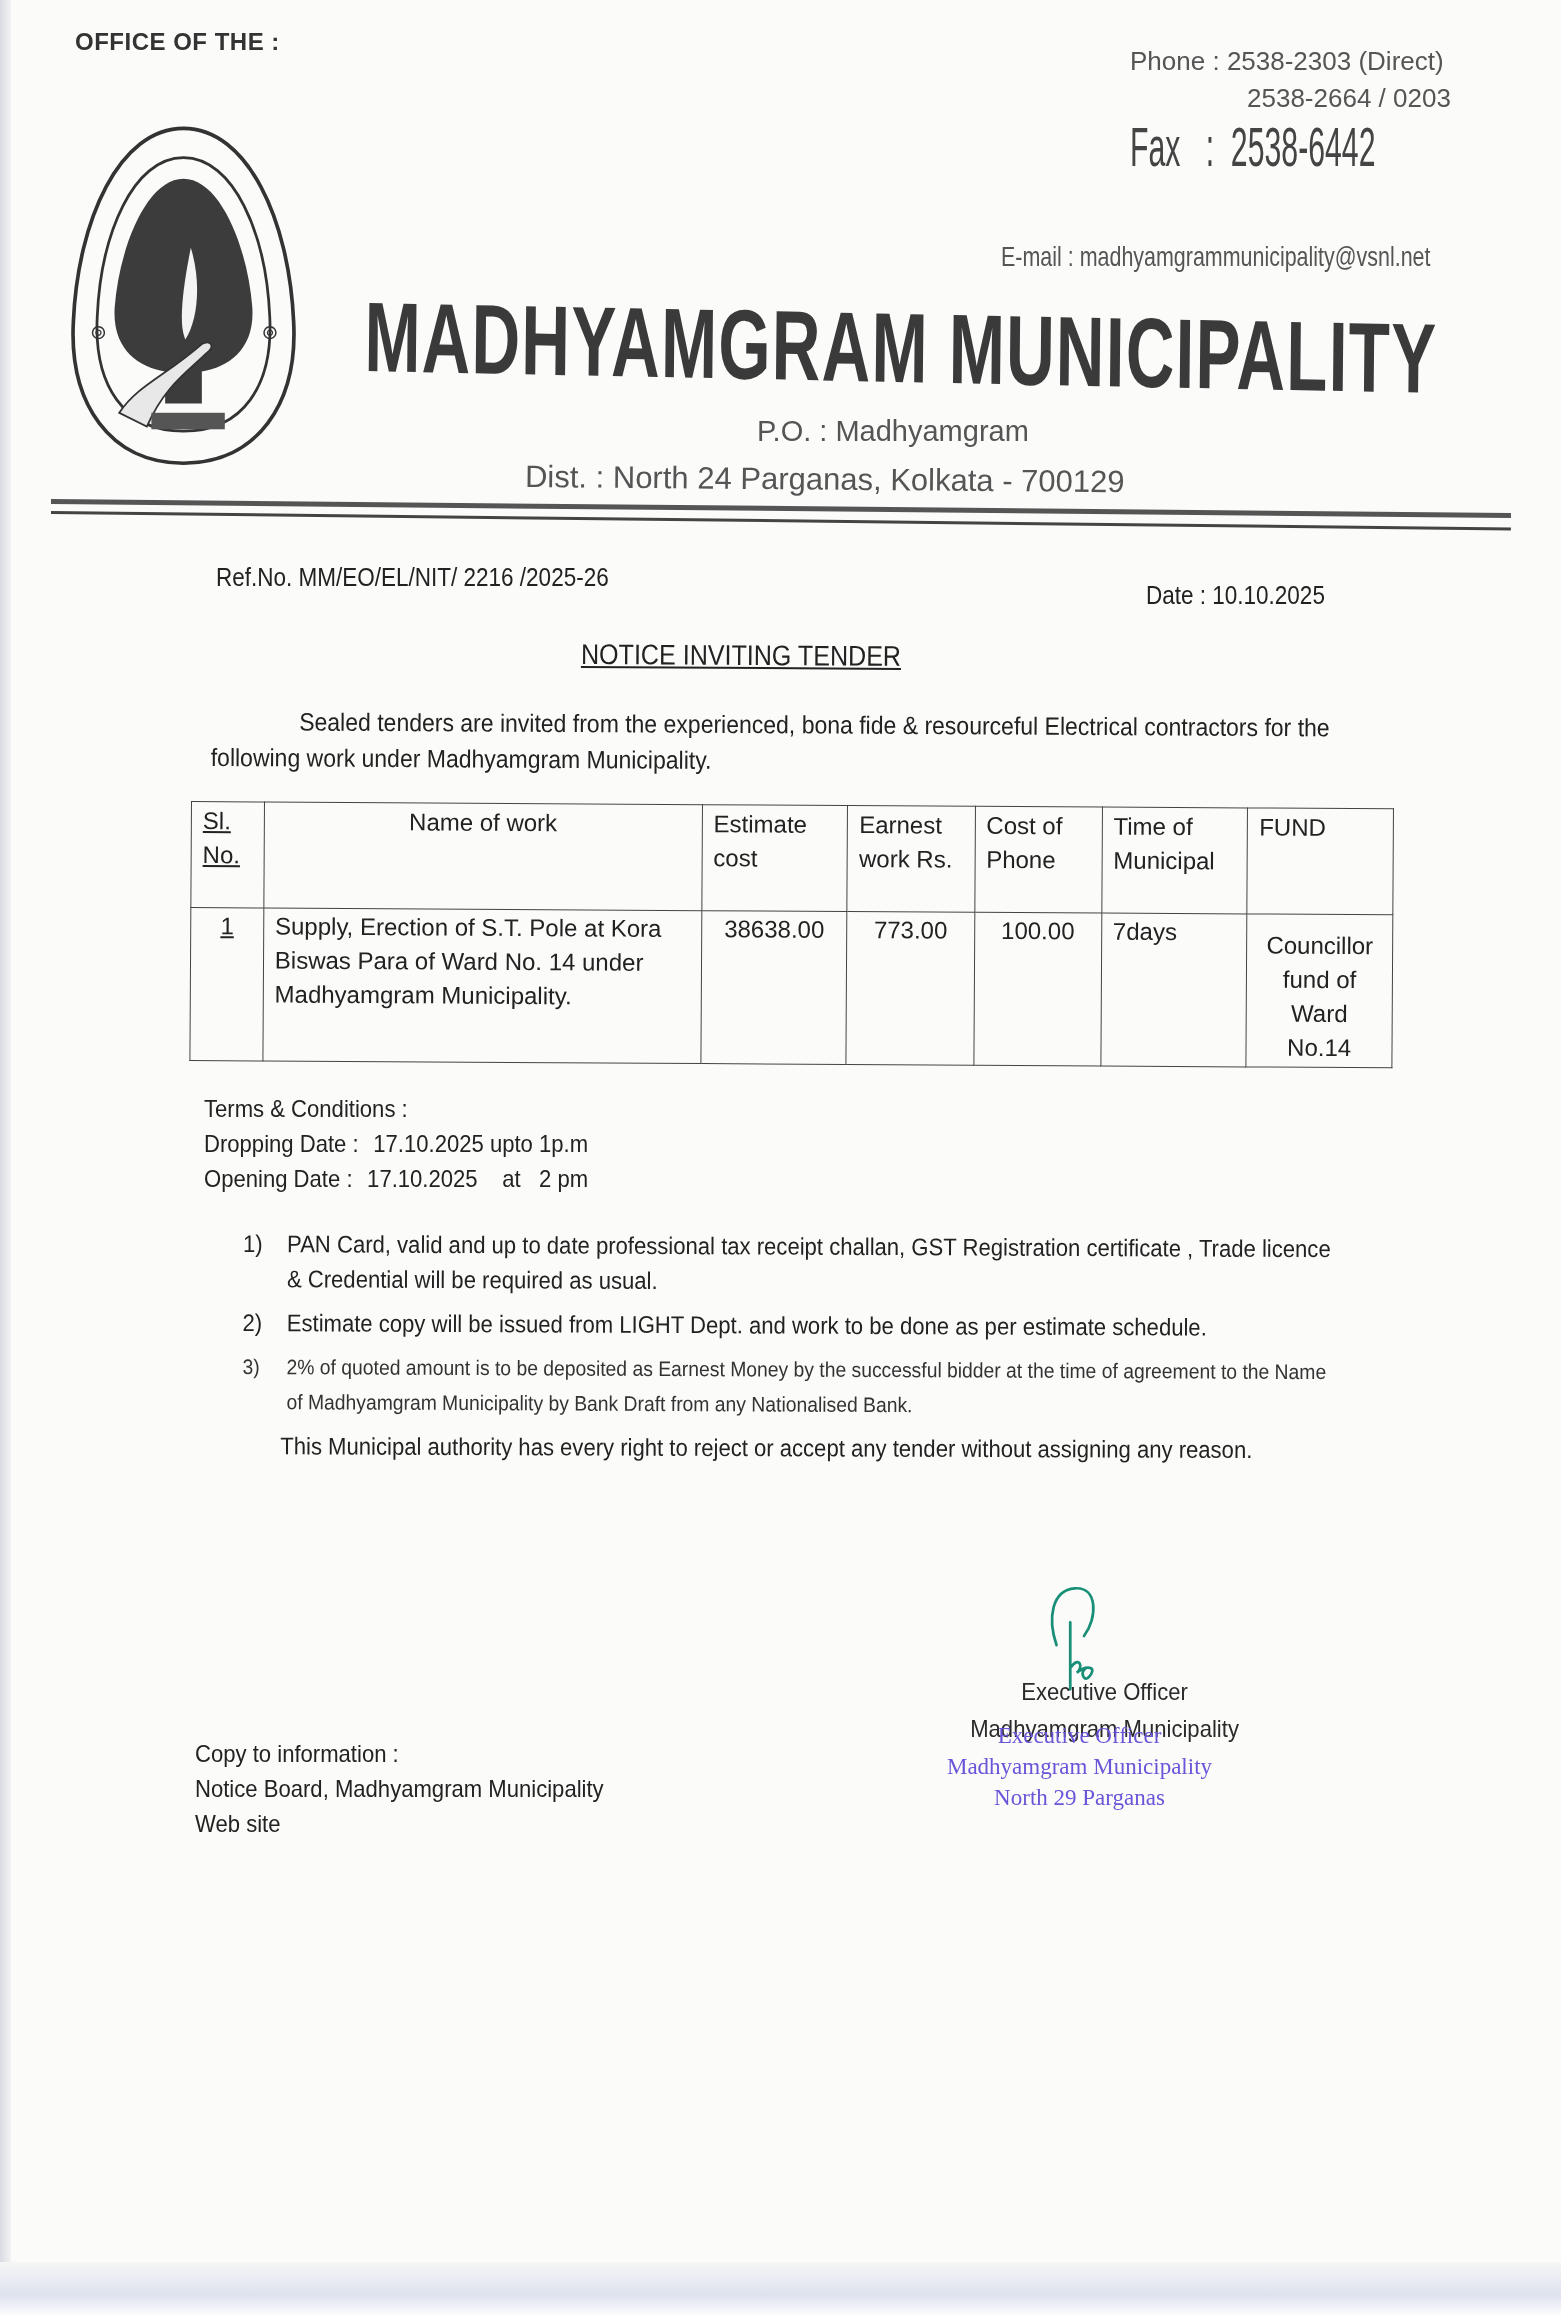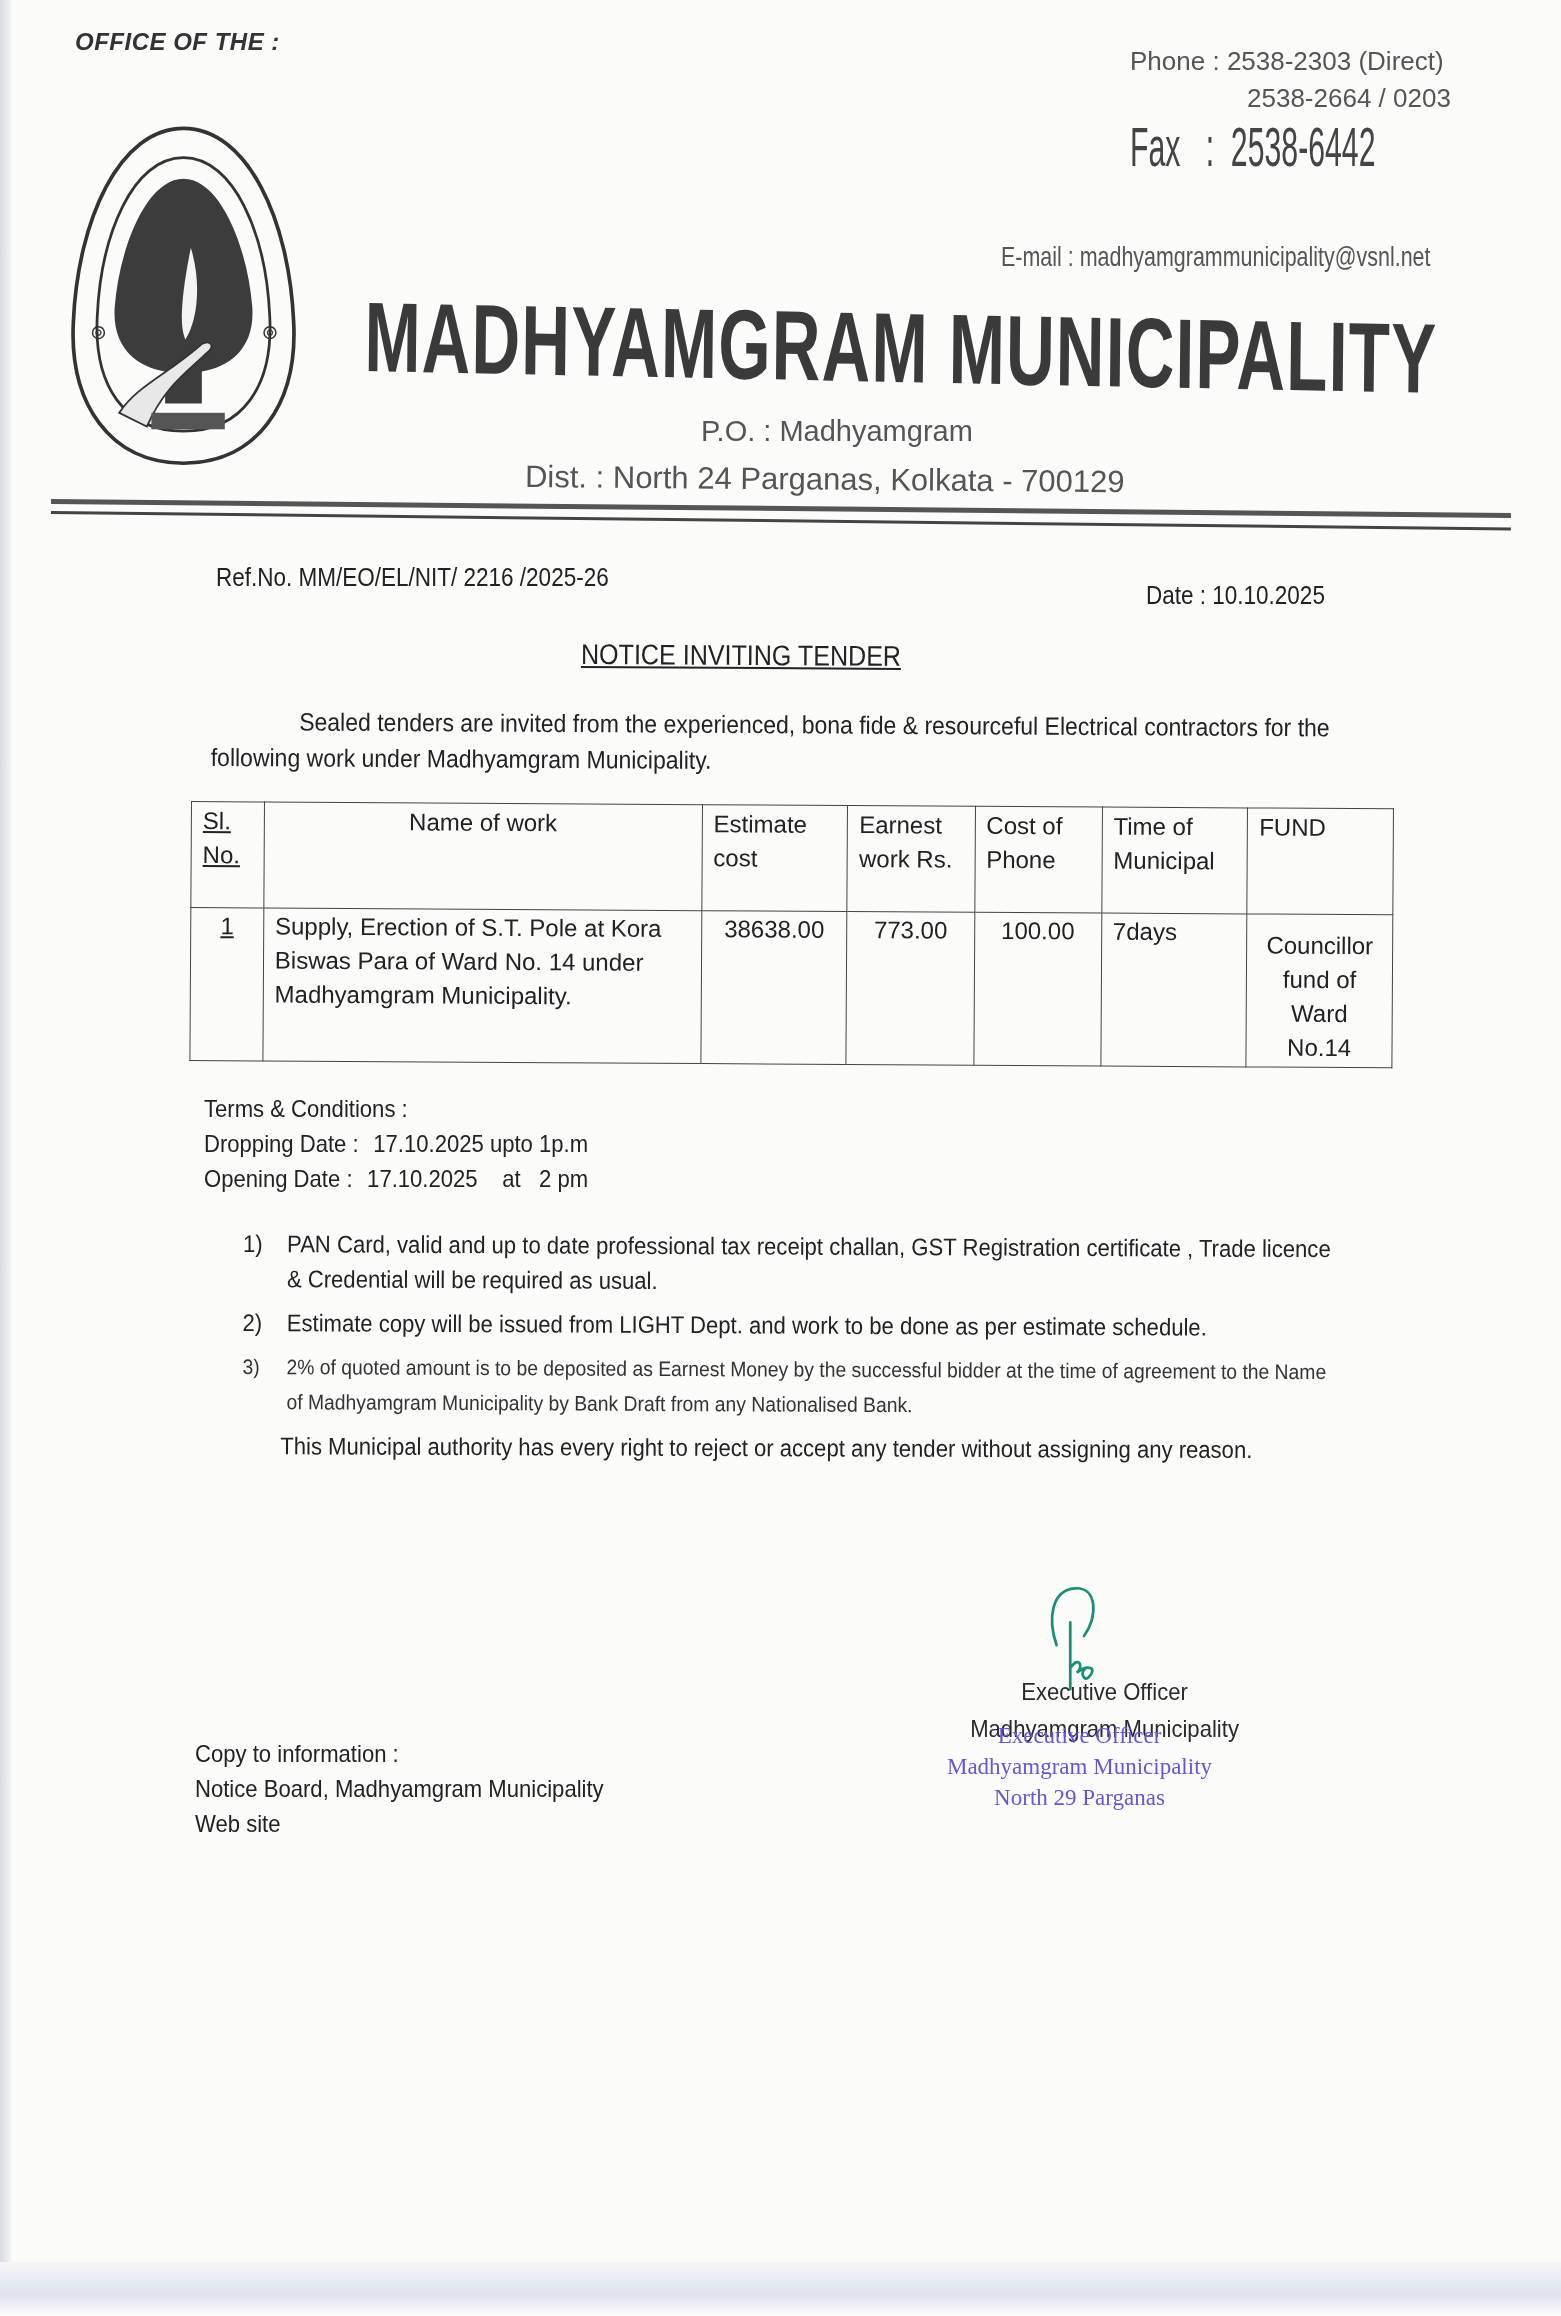--- a/index.html
+++ b/index.html
@@ -6,30 +6,30 @@
     body {
       width: 1561px; height: 2317px; position: relative; overflow: hidden;
       background: #fbfbfa;
       font-family: "Liberation Sans", sans-serif;
       color: #1a1a1a;
     }
     .page-edge-left { position: absolute; left: 0; top: 0; width: 11px; height: 2317px; background: linear-gradient(to right,#d8dbe2,#f3f3f3); }
     .page-bottom { position: absolute; left: 0; bottom: 0; width: 1561px; height: 55px;
       background: linear-gradient(to bottom, #f6f6f6, #dde2ee 60%, #ffffff 100%); }
     .abs { position: absolute; }
-    .office { left: 75px; top: 27.5px; font-size: 24px; font-weight: bold; font-style: italic; color: #333; letter-spacing: 0.5px; }
+    .office { left: 75px; top: 27.5px; font-size: 24px; font-weight: bold; color: #333; letter-spacing: 0.5px; }
     .contact { left: 1130px; top: 46px; color: #555; }
     .contact .phone-row { font-size: 26px; white-space: nowrap; }
     .contact .phone-row2 { font-size: 26px; margin-left: 117px; margin-top: 5.5px; }
     .contact .fax-row { font-size: 55px; transform: scaleX(0.55); transform-origin: left; white-space: nowrap; margin-top: 1.8px; color:#444;}
     .email { left: 1001px; top: 241px; font-size: 27.5px; color: #555; transform: scaleX(0.78); transform-origin: left; white-space: nowrap; }
     .logo { left: 64px; top: 110px; width: 239px; height: 367px; }
     .title { left: 365px; top: 280px; font-size: 99px; font-weight: bold; color: #3a3a3a;
       transform: scaleX(0.68) rotate(0.8deg); transform-origin: left top; white-space: nowrap; letter-spacing: 1.8px; }
-    .po { left: 701px; top: 415px; font-size: 29px; color: #555; }
+    .po { left: 757px; top: 415px; font-size: 29px; color: #555; }
     .dist { left: 525px; top: 459px; font-size: 31px; color: #555; transform: rotate(0.5deg); transform-origin: left; }
     .rule1 { left: 51px; top: 499px; width: 1460px; height: 4.6px; background: #555; transform: rotate(0.55deg); transform-origin: left; }
     .rule2 { left: 51px; top: 511px; width: 1460px; height: 2.8px; background: #444; transform: rotate(0.65deg); transform-origin: left; }
 
     .body-text { font-family: "Liberation Sans", sans-serif; color: #222; }
     .ref { left: 216px; top: 563px; font-size: 25px; transform: scaleX(0.9); transform-origin: left; }
     .date { left: 1146px; top: 581px; font-size: 25px; transform: scaleX(0.9); transform-origin: left; }
     .notice-title { left: 581px; top: 638px; font-size: 28.5px; text-decoration: underline; transform: scaleX(0.88) rotate(0.3deg); transform-origin: left; }
     .intro { left: 211px; top: 703px; width: 1231px; font-size: 25px; line-height: 36px; transform: scaleX(0.92) rotate(0.3deg); transform-origin: left top; }
     .intro .indent { display: inline-block; width: 96px; }

